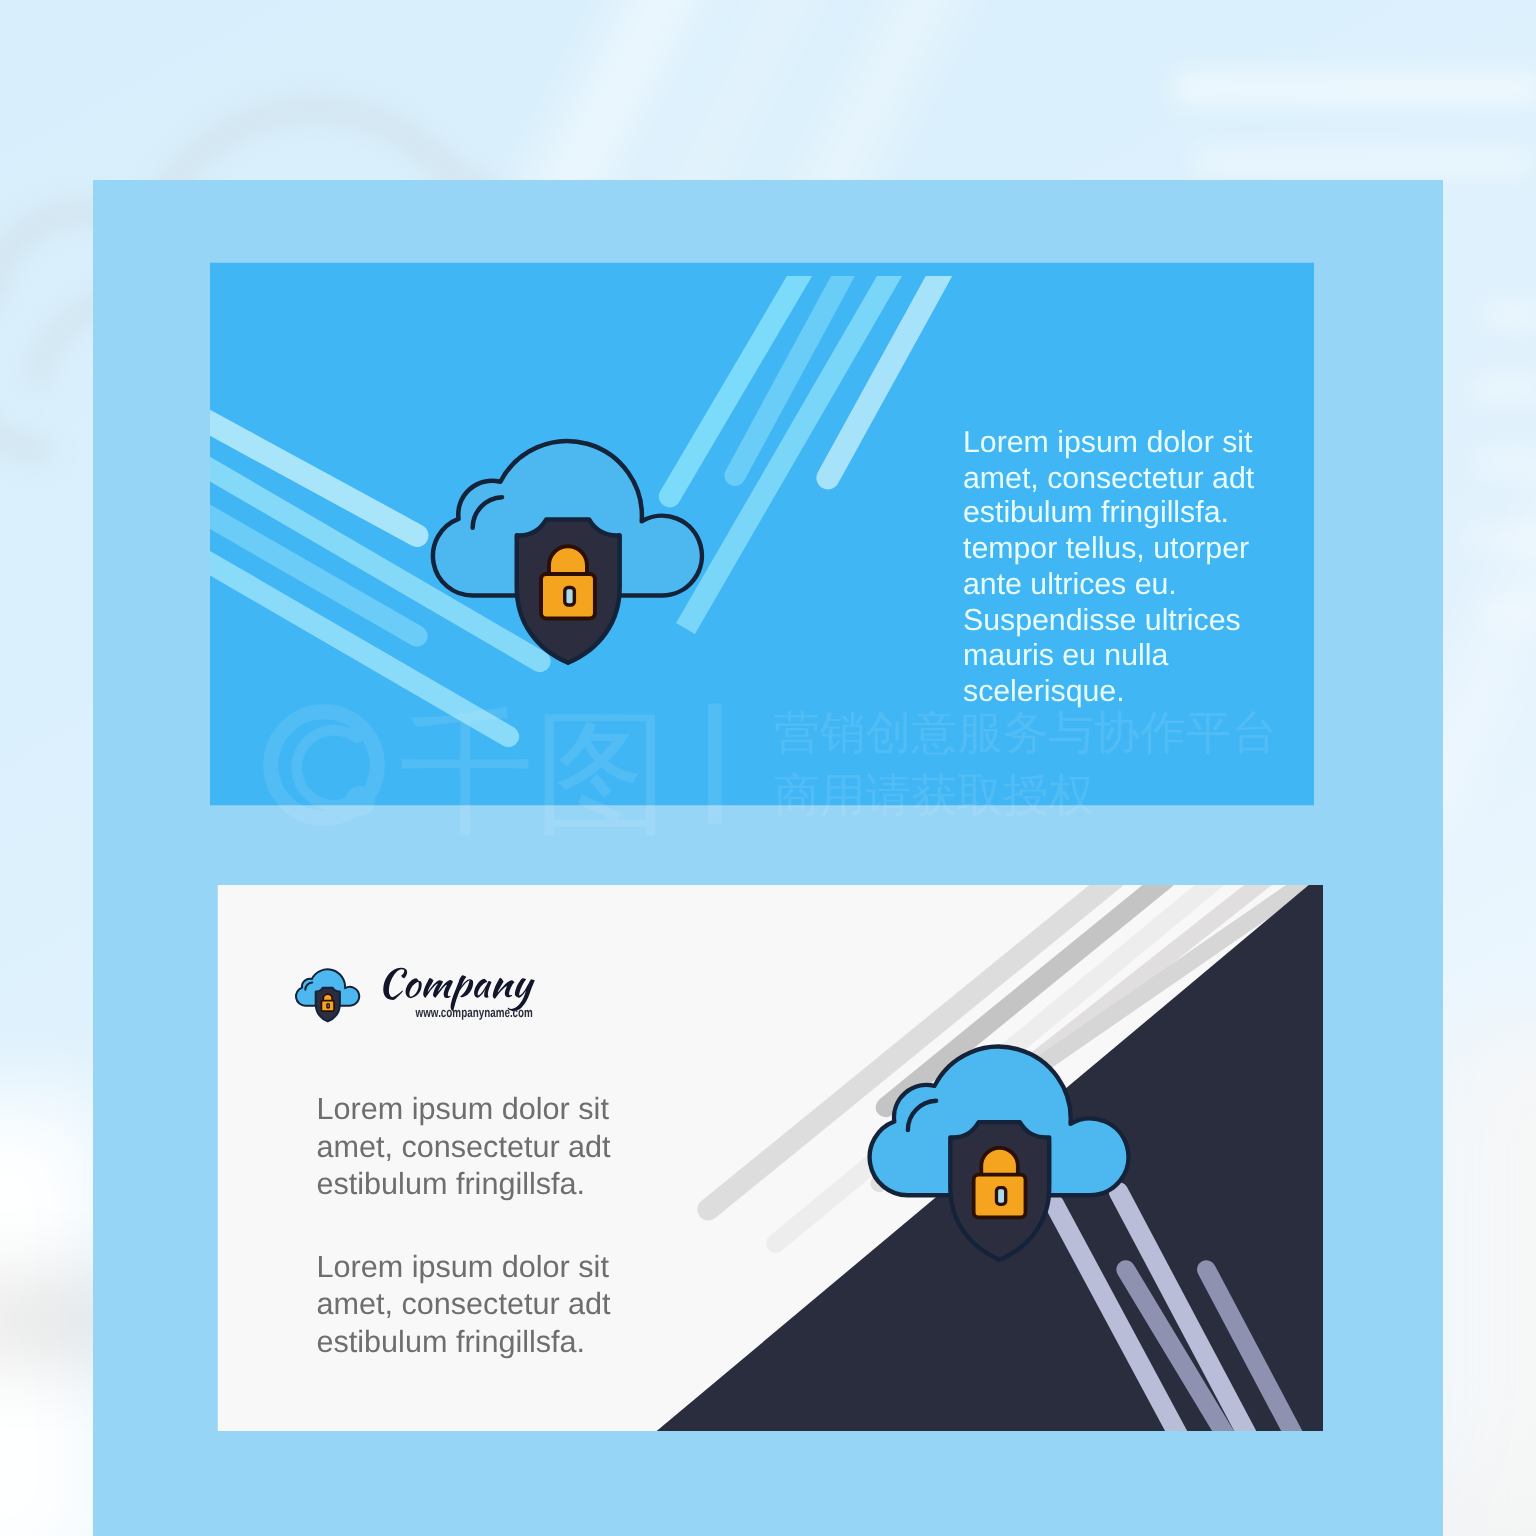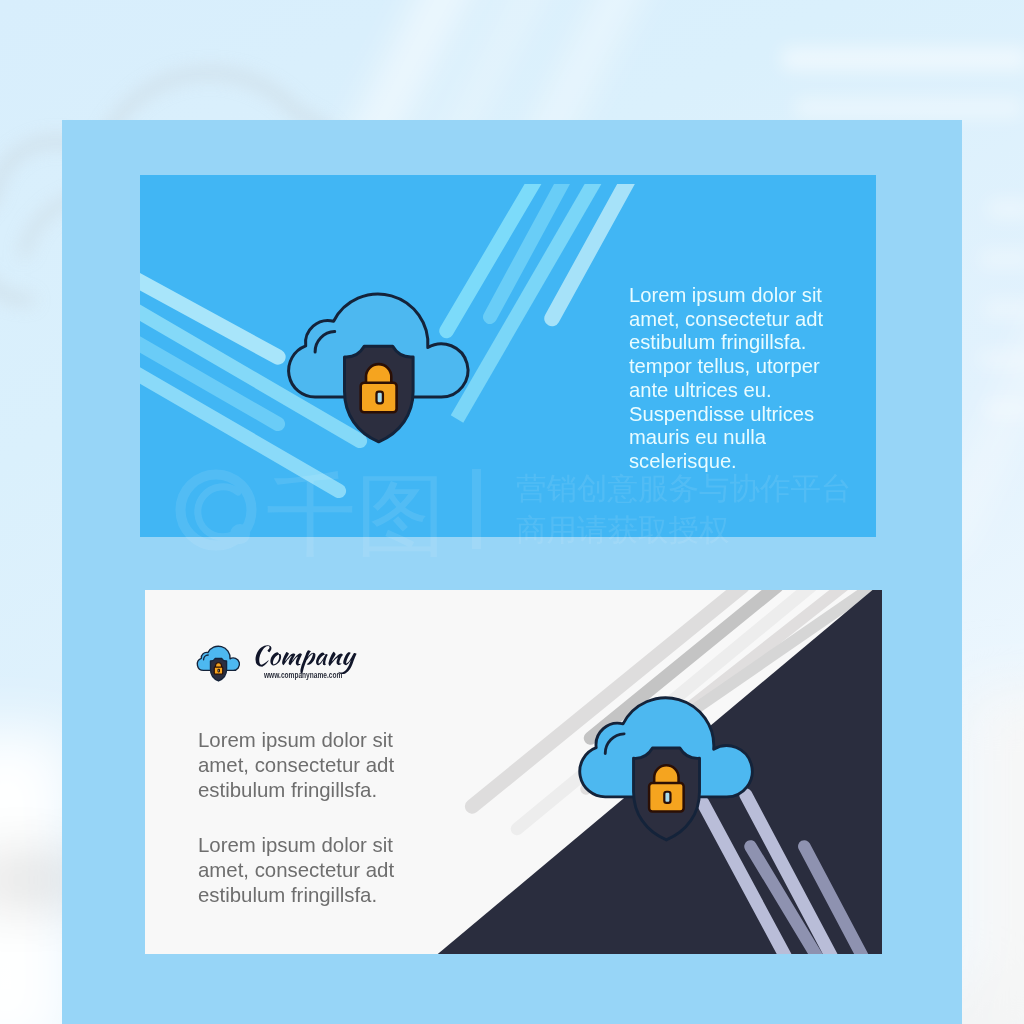--- a/index.html
+++ b/index.html
@@ -155,21 +155,21 @@
           <path d="M55.6 100.1Q51.7 99.6 47.7 100.1Q48 92.8 48 85.6V62.9H23.1Q22.7 75.3 19.3 84.1Q15.9 92.9 9.8 99.5Q6.8 96.1 2.4 95.8Q9.9 89.6 12.9 80.6Q16 71.7 16 59L15.8 10.5H88.9V85.7Q88.9 92.6 84.6 95.1Q80 97.8 70.3 97.7Q71.5 92.7 68 89Q71.2 89.4 75.3 89.4Q79.5 89.5 80.6 88.6Q81.9 87.1 81.7 81.8V62.9H55.2V85.6Q55.2 92.8 55.6 100.1ZM55.2 57H81.7V40.7H55.2ZM48 57V40.7H23.1V57ZM55.2 34.9H81.7V16.3H55.2ZM48 34.9V16.3L23 16.4V34.9Z" fill="#ffffff" transform="translate(546.5,513.5) scale(0.305)"></path>
           <path d="M75.6 89V82.1H45.7V86Q45.7 92.9 46.1 99.7Q42.4 99.3 38.7 99.7Q39 92.9 39 86.1L38.9 51.1L82.3 51.2V90.9Q81.9 96.9 77.2 98.7Q72.8 100.7 66.4 100.6Q67.4 96.1 64.5 92.5Q67.1 92.8 70.5 92.8Q73.9 92.9 74.8 92.4Q75.6 91.9 75.6 89ZM96.4 40.6Q96.1 43.3 96.4 45.9Q91.5 45.6 86.6 45.6H38.5Q33.6 45.6 28.7 45.9Q29 43.3 28.7 40.6Q33.6 40.8 38.5 40.8H57.3V32.7H46.3Q41.4 32.7 36.5 33Q36.8 30.4 36.5 27.7Q41.4 27.9 46.3 27.9H57.3V19.9H40.8Q35.9 19.9 31.1 20.1Q31.3 17.5 31.1 14.9Q35.9 15.1 40.8 15.1H57.2Q57.2 10.5 56.9 5.9Q60.6 6.3 64.4 5.9Q64.1 10.5 64.1 15.1H82.6Q87.5 15.1 92.4 14.9Q92.1 17.5 92.4 20.1Q87.5 19.9 82.6 19.9H64V27.9H77.3Q82.2 27.9 87.1 27.7Q86.8 30.4 87.1 33Q82.2 32.7 77.3 32.7H64V40.8H86.6Q91.5 40.8 96.4 40.6ZM75.6 64.3V56H45.6Q45.6 60.1 45.6 64.3ZM75.6 77.4V69.1H45.6L45.7 77.4ZM0.6 47.2Q0.9 44.6 0.6 42.1Q5.5 42.3 10.4 42.3H21.7V80.1L28.5 72.3L31.2 68.5L34.6 72.2L31.9 74.9L18.7 92L14 88.4Q14.7 86.7 14.7 84.9V47ZM16.1 30Q10.4 20.4 3.4 11.7L9.5 7.3Q16.7 16.3 22.8 26.4Z" fill="#ffffff" transform="translate(577,513.5) scale(0.305)"></path>
           <path d="M86.4 42.7 81.1 47.7 71 37 76.4 31.9ZM34.9 95.6Q31 100.1 19.6 99.8Q20.7 95.1 17.4 91.7Q20.4 92 24.7 92.1Q28.9 92.1 29.5 91.5Q30.2 90.9 30.2 88.5V64.5Q22.9 75.2 8.8 86.4Q7.1 83.3 3.9 81.8Q13.9 74.4 22.3 62.9L28.3 54.1L26 51.6Q17.4 57.4 6.3 62.7Q5.4 59.3 2.5 57.1Q12.3 52.7 21 46.3L18.3 43.4L11.4 36.4Q13.5 34.8 15.2 32.8Q18.4 36.5 21.8 40.1L24.9 43.4Q29.8 39.5 36.1 33.6Q38.5 36.5 41.3 38.9Q36.1 44.1 29.9 48.7L36.9 56.2V90.3Q36.9 92.8 35.5 94.8Q45.7 90.9 52.1 81.6Q59.2 71.5 58.7 56.8H48.7Q43.8 56.8 39 57.1Q39.3 54.5 39 51.9Q43.8 52.1 48.7 52.1H58.7V49.7Q58.7 43 58.3 36.1Q62 36.5 65.7 36.1Q65.3 43 65.3 49.7V52.1H85.6Q90.5 52.1 95.4 51.9Q95.1 54.5 95.4 57.1Q90.5 56.8 85.6 56.8H71Q72.5 71.1 78.5 79.7Q84.5 88.3 94.9 93Q91.3 94.7 89.6 98.4Q80 93.7 73.6 83.3Q67.2 73 65.3 60.6Q65 73.7 58.3 84.5Q51.5 95.3 39.8 100.8Q38.4 97.2 34.9 95.6ZM69 31.1Q65.1 30.7 61.2 31.1Q61.5 26.4 61.5 22H33.4Q33.4 26.5 33.7 31.1Q29.8 30.7 25.9 31.1Q26.2 26.4 26.2 22H13.2Q7.5 22 1.8 22.3Q2.1 19.2 1.8 16.3Q7.5 16.5 13.2 16.5H26.3Q26.2 11 25.9 5.6Q29.8 6 33.7 5.6Q33.4 11.3 33.3 16.5H61.6Q61.5 11 61.2 5.6Q65.1 6 69 5.6Q68.8 11.3 68.7 16.5H84.5Q90.1 16.5 95.9 16.3Q95.5 19.2 95.9 22.3Q90.1 22 84.5 22H68.7Q68.8 26.5 69 31.1Z" fill="#ffffff" transform="translate(607.5,513.5) scale(0.305)"></path>
           <path d="M41.5 100Q37.8 99.6 34 100Q34.4 93.1 34.4 86V76.3Q17.1 80.6 3.5 85Q3.7 80.5 1.5 76.6Q5.7 76.4 10 75.9V14.3Q6.7 14.4 3.5 14.6Q3.8 11.6 3.5 8.8Q8.8 9.1 14.1 9.1H44.5Q49.8 9.1 55 8.8Q54.7 11.6 55 14.6Q49.8 14.3 44.5 14.3H41.2V70L48.3 68.2L48.1 72.9L41.2 74.5L41.3 93.6Q55.4 83.6 64.6 69.2Q54.7 49.1 54.5 25.8Q52.5 25.9 50.6 26Q50.9 23.1 50.6 20.2Q55.9 20.5 61 20.5H86Q83.4 50.1 72.3 70.1Q81.7 84.9 96.3 94.6Q92.3 95.8 90 99.2Q77.2 90.2 68.6 76.2Q60.3 88.7 47.8 98Q44.8 95.6 41.3 94.3Q41.4 97.2 41.5 100ZM60.7 25.7Q61.1 46.5 68.4 62.8Q77.4 45.7 79.2 25.7ZM34.4 29.7V14.3H16.8V29.7ZM34.4 51V34.9H16.8V51ZM34.4 56.2H16.8V75Q24.7 73.8 34.4 71.6Z" fill="#ffffff" transform="translate(638,513.5) scale(0.305)"></path>
           <path d="M43.5 61.7Q43.8 59.2 43.5 56.7Q48.2 56.8 52.9 56.8H82.9Q79.9 70.9 70.1 81.7Q80.6 89.6 95.2 92.6Q92.2 95 91.4 98.9Q77.2 96.1 65.7 86Q58.8 92.1 50.1 95.6Q41.5 99 32 99.4Q30.9 95.5 28.5 92.3Q37.5 92.8 45.9 89.9Q54.3 87 60.9 81.4Q53 73.1 47.3 61.5Q45.4 61.6 43.5 61.7ZM42.5 56.8H35.8V42.1H94.1V56.8H87.6V46.7H42.5ZM82.8 19.2Q86 20.9 89.6 22Q85.4 31.3 78.4 41.7Q75.9 39.4 72.4 39Q77.8 30.7 82.8 19.2ZM70.8 34.4 64.5 37.9 56.2 22.8 62.5 19.2ZM55.6 35.2 49.7 39.5 40.4 26.7 46.4 22.5ZM89.4 16.5 70.8 17.9 41.1 20.9 37.5 14.5Q48.4 15.2 65 12.9Q79.9 11 88.5 8.9Q88.5 12.8 89.4 16.5ZM53.9 61.4Q59.2 71 65.2 77.3Q71.5 70.3 74.5 61.4ZM0.5 60.4Q10 58.6 18.7 55.3V34.5H12.1Q7.2 34.5 2.3 34.7Q2.6 32.2 2.3 29.7Q7.2 29.9 12.1 29.9H18.7V21.2Q18.7 14.6 18.3 7.9Q22.2 8.3 26 7.9Q25.7 14.6 25.7 21.2V29.9L37.5 29.7Q37.3 32.2 37.5 34.7L25.7 34.5V52.6L35.5 48.4L36.3 52.4L25.7 57.1V89.8Q25.7 98.2 19.1 100.3Q13.7 102.1 7.5 101.6Q8.3 96.5 5.2 93.7Q8.3 94 12.3 94Q16.3 94.1 17.5 93.2Q18.7 92.3 18.7 87.2V60.5L14.3 62.6L4.3 67.8Q3.3 63.3 0.5 60.4Z" fill="#ffffff" transform="translate(668.5,513.5) scale(0.305)"></path>
           <path d="M89.2 14.6Q87 47.9 73.1 70.3Q82.9 83.8 97.1 92.9Q93.1 94.2 90.8 97.8Q78 89.3 69 76.3Q57.8 90.8 40.6 98.7Q37.9 95.5 34.1 93.5Q52.9 85.8 64.9 69.8Q52.6 48.5 50.2 20.3Q47.7 20.3 45.2 20.5Q45.5 17.4 45.2 14.4Q50.9 14.6 56.5 14.6ZM56.5 20.2Q59 46.1 69 63.8Q80.1 45.8 82.3 20.2ZM7.3 83.9Q4.3 81.3 -0.5 80.7Q3.4 75.1 8.3 67.1Q13.2 59.1 16.6 50.4Q19.9 41.7 22.5 33H14.8Q9.1 33 3.3 33.3Q3.7 30.2 3.3 27.1Q9.1 27.4 14.8 27.4H24.4V21.4Q24.4 14.3 24 7.1Q27.9 7.5 31.8 7.1Q31.5 14.3 31.5 21.4V27.4L45.2 27.1Q44.9 30.2 45.2 33.3L31.5 33V45.2L34.6 43Q41.3 52.1 46.9 62.2L39.9 65.9Q37.4 61 34.5 56.5L31.5 52.1V86.9Q31.5 94.1 31.8 101.3Q27.9 100.9 24 101.3Q24.4 94.1 24.4 86.9V49.9Q16.5 70.1 7.3 83.9Z" fill="#ffffff" transform="translate(699,513.5) scale(0.305)"></path>
         </g>
       </g>
     </svg>
 
-  <div id="text-layer" style="position:absolute;left:0;top:0;width:950px;height:1024px">
+  <div id="text-layer" style="position:absolute;left:13px;top:0;width:950px;height:1024px">
 
     <div class="tx" style="left:629px;top:284px;width:208px;font-size:20.2px;line-height:23.7px;color:#e9fcff;">Lorem ipsum dolor sit amet, consectetur adt estibulum fringillsfa. tempor tellus, utorper ante ultrices eu. Suspendisse ultrices mauris eu nulla scelerisque.</div>
 
     <div class="tx" style="left:264px;top:670px;font-size:9px;font-weight:bold;color:#2b2f3c;transform:scaleX(0.73);transform-origin:0 0;">www.companyname.com</div>
 
     <div class="tx" style="left:198px;top:728px;width:212px;font-size:20.4px;line-height:25px;color:#6e6e6e;">Lorem ipsum dolor sit amet, consectetur adt estibulum fringillsfa.</div>
 
     <div class="tx" style="left:198px;top:833px;width:212px;font-size:20.4px;line-height:25px;color:#6e6e6e;">Lorem ipsum dolor sit amet, consectetur adt estibulum fringillsfa.</div>
   </div>
 

